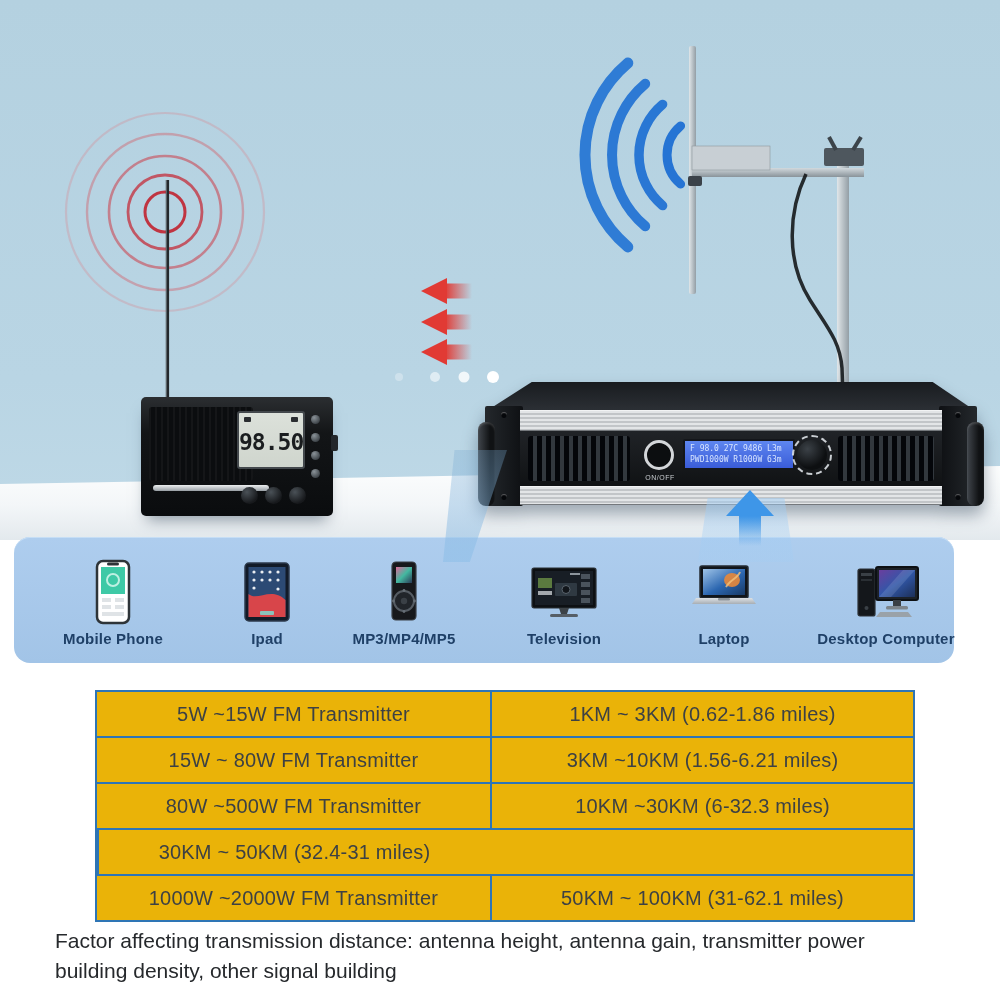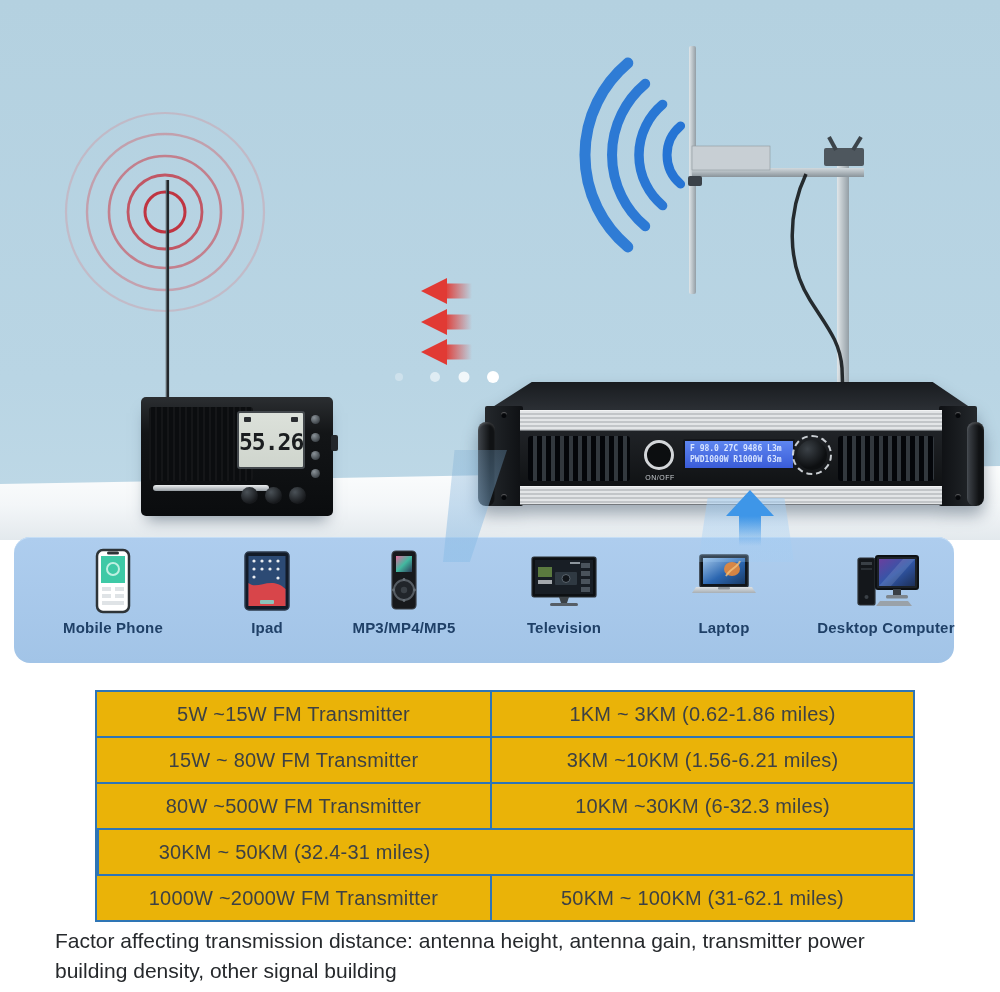--- a/index.html
+++ b/index.html
@@ -54,21 +54,21 @@
   .t-body{position:relative;height:55px;background:linear-gradient(180deg,#202327,#101214);}
   .t-vent{position:absolute;top:5px;height:45px;border-radius:3px;
       background:repeating-linear-gradient(90deg,#04060a 0 5px,#32383e 5px 9px);}
   .t-vent.left{left:8px;width:102px;} .t-vent.right{right:8px;width:96px;}
   .t-power{position:absolute;left:124px;top:9px;width:30px;height:30px;border-radius:50%;
       border:3px solid #d3d6d9;background:#0c0e10;box-sizing:border-box;}
   .t-powerlbl{position:absolute;left:116px;top:43px;width:48px;text-align:center;
       font-size:7px;color:#c9cdd1;letter-spacing:.5px;}
   .t-lcd{position:absolute;left:163px;top:8px;width:112px;height:31px;border-radius:2px;
       border:2px solid #14161a;background:linear-gradient(180deg,#5e86f0,#3a5cd8);
-      box-sizing:border-box;padding:2px 5px;overflow:hidden;font-weight:bold;}
+      box-sizing:border-box;padding:2px 5px;overflow:hidden;}
   .t-lcd div{font-family:"DejaVu Sans Mono",monospace;font-size:8px;line-height:11px;
       color:#d7e4ff;white-space:nowrap;}
   .t-knob{position:absolute;left:272px;top:4px;width:40px;height:40px;border-radius:50%;
       border:2px dashed rgba(232,237,241,.85);box-sizing:border-box;}
   .t-knob::after{content:"";position:absolute;left:3px;top:3px;width:30px;height:30px;border-radius:50%;
       background:radial-gradient(circle at 35% 30%,#3b4147,#0d0f11 65%);}
 
   
   .beam-left{position:absolute;left:443px;top:450px;width:64px;height:112px;z-index:5;
       background:linear-gradient(180deg,rgba(118,168,208,.30),rgba(140,190,232,.55));
@@ -79,21 +79,21 @@
   .up-arrow{position:absolute;left:726px;top:490px;width:48px;z-index:6;}
   .up-arrow .head{width:0;height:0;border-left:24px solid transparent;border-right:24px solid transparent;
       border-bottom:26px solid #3e96e8;}
   .up-arrow .stem{width:22px;height:30px;margin:0 auto;
       background:linear-gradient(180deg,#3e96e8,rgba(110,180,240,0));}
 
   
   .panel{position:absolute;left:14px;top:537px;width:940px;height:126px;border-radius:16px;z-index:4;
       background:linear-gradient(180deg,#aecdee 0%,#a2c4e7 100%);
       box-shadow:inset 0 1px 0 #c6def5;}
-  .device{position:absolute;top:8px;width:140px;text-align:center;}
+  .device{position:absolute;top:19px;width:140px;text-align:center;}
   .dev-icon{display:block;margin:0 auto;}
   .dev-label{margin-top:2px;font-size:15px;font-weight:bold;color:#1f4067;letter-spacing:.2px;}
 
   
   .rtable{position:absolute;left:95px;top:690px;width:820px;z-index:4;
       border:2px solid #2e75b5;background:#eab308;box-sizing:border-box;}
   .trow{display:grid;grid-template-columns:393px 1fr;}
   .trow + .trow{border-top:2px solid #2e75b5;}
   .tcell{height:44px;display:flex;align-items:center;justify-content:center;
       font-size:20px;color:#3d4144;letter-spacing:.2px;}
@@ -182,21 +182,21 @@
   </svg>
 
   <div class="shelf"></div>
 
   <div class="radio">
     <div class="r-speaker"></div>
     <div class="r-slot"></div>
     <div class="r-display">
       <div class="r-ic" style="left:5px;top:4px;"></div>
       <div class="r-ic" style="right:5px;top:4px;"></div>
-      <div class="freq">55.26</div>
+      <div class="freq">98.50</div>
     </div>
     <div class="r-knob" style="left:100px;"></div>
     <div class="r-knob" style="left:124px;"></div>
     <div class="r-knob" style="left:148px;"></div>
     <div class="r-btn" style="top:18px;"></div>
     <div class="r-btn" style="top:36px;"></div>
     <div class="r-btn" style="top:54px;"></div>
     <div class="r-btn" style="top:72px;"></div>
     <div class="r-sideknob"></div>
   </div>

